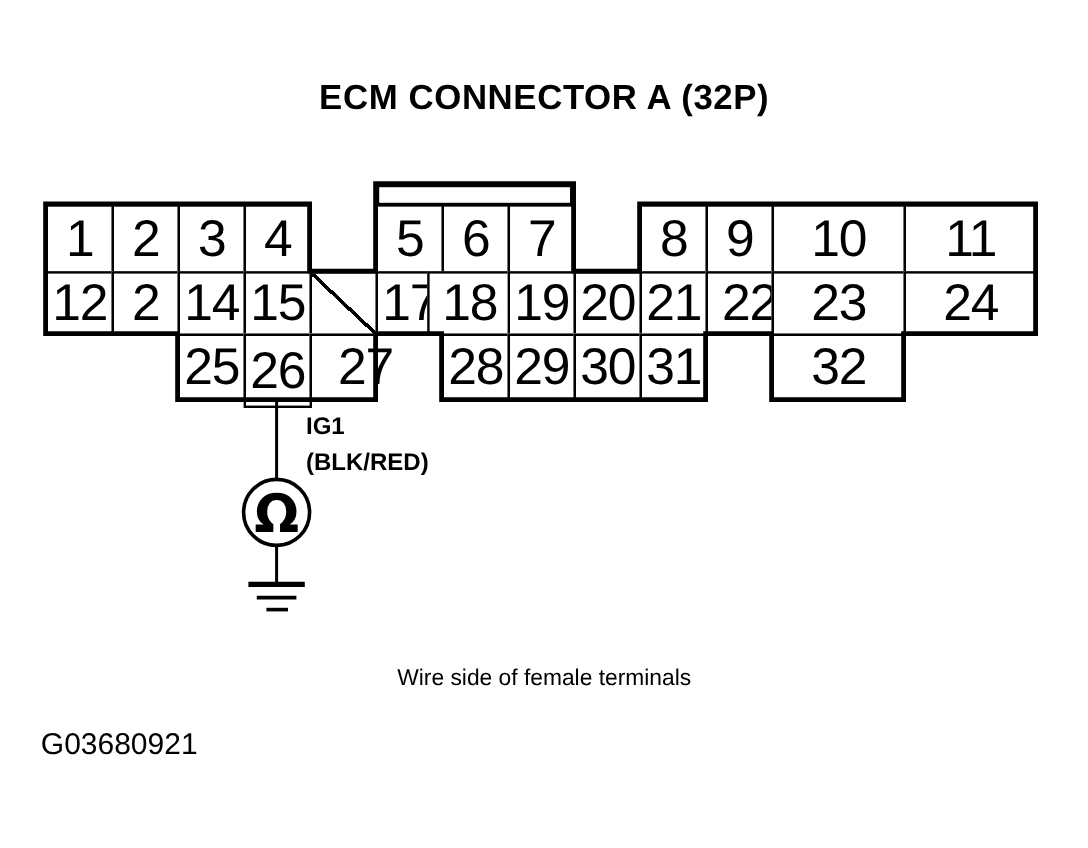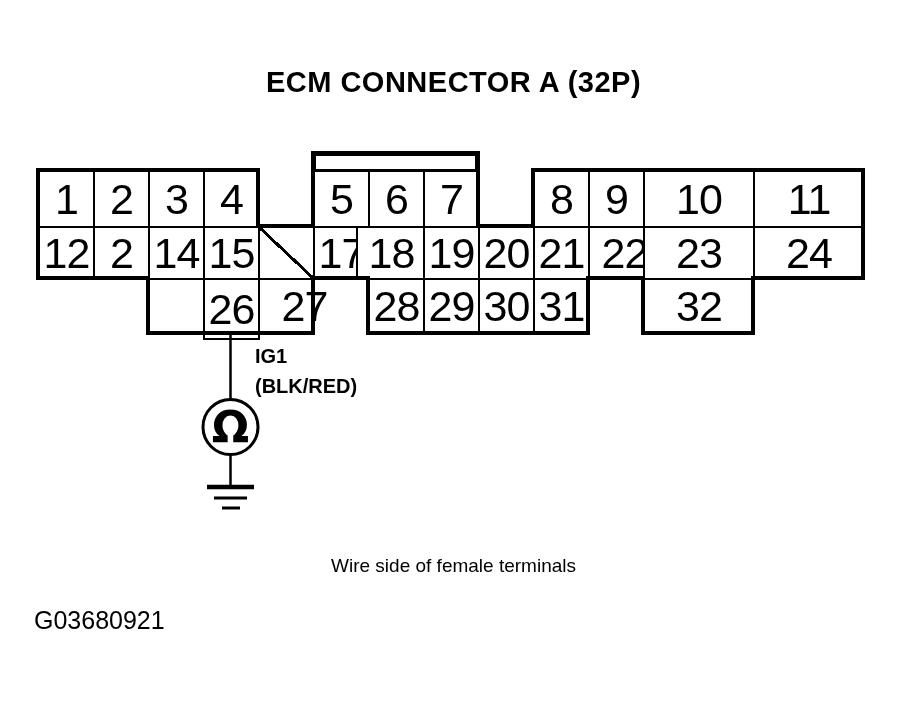--- a/index.html
+++ b/index.html
@@ -61,20 +61,21 @@
       <div class="cell" style="left: 203px; top: 226px; width: 57px; height: 54px;">15</div>
       <div class="cell blank" style="left: 258px; top: 226px; width: 57px; height: 54px;"></div>
       <div class="cell" style="left: 313px; top: 226px; width: 57px; height: 54px;">17</div>
       <div class="cell" style="left: 356px; top: 226px; width: 71px; height: 54px;">18</div>
       <div class="cell" style="left: 423px; top: 226px; width: 57px; height: 54px;">19</div>
       <div class="cell" style="left: 478px; top: 226px; width: 57px; height: 54px;">20</div>
       <div class="cell" style="left: 533px; top: 226px; width: 57px; height: 54px;">21</div>
       <div class="cell" style="left: 588px; top: 226px; width: 57px; height: 54px; padding-left: 16px;">22</div>
       <div class="cell" style="left: 643px; top: 226px; width: 112px; height: 54px;">23</div>
       <div class="cell" style="left: 753px; top: 226px; width: 112px; height: 54px;">24</div>
+      <div class="cell" style="left: 148px; top: 278px; width: 57px; height: 57px;">25</div>
       <div class="cell" style="left: 203px; top: 278px; width: 57px; height: 62px;">26</div>
       <div class="cell" style="left: 258px; top: 278px; width: 57px; height: 57px; padding-left: 36px;">27</div>
       <div class="cell" style="left: 368px; top: 278px; width: 57px; height: 57px;">28</div>
       <div class="cell" style="left: 423px; top: 278px; width: 57px; height: 57px;">29</div>
       <div class="cell" style="left: 478px; top: 278px; width: 57px; height: 57px;">30</div>
       <div class="cell" style="left: 533px; top: 278px; width: 57px; height: 57px;">31</div>
       <div class="cell" style="left: 643px; top: 278px; width: 112px; height: 57px;">32</div>
     </div>
 
   <svg class="overlay" width="907" height="707" viewBox="0 0 907 707">

